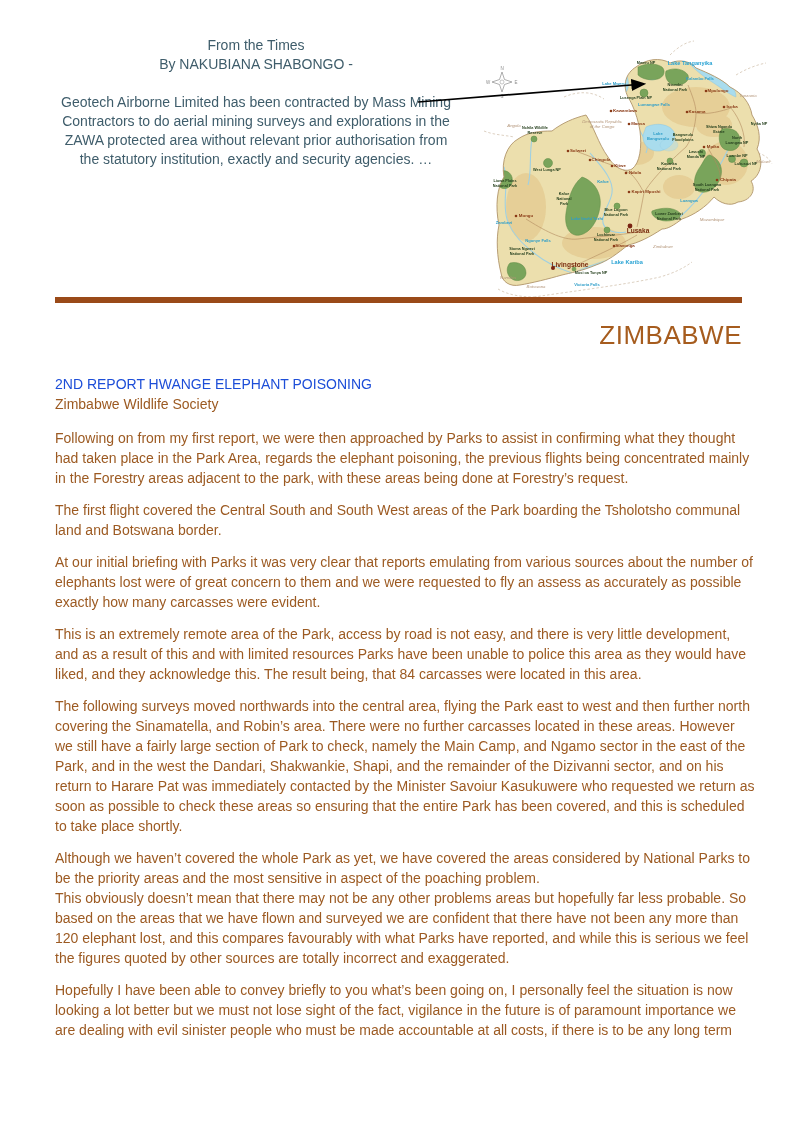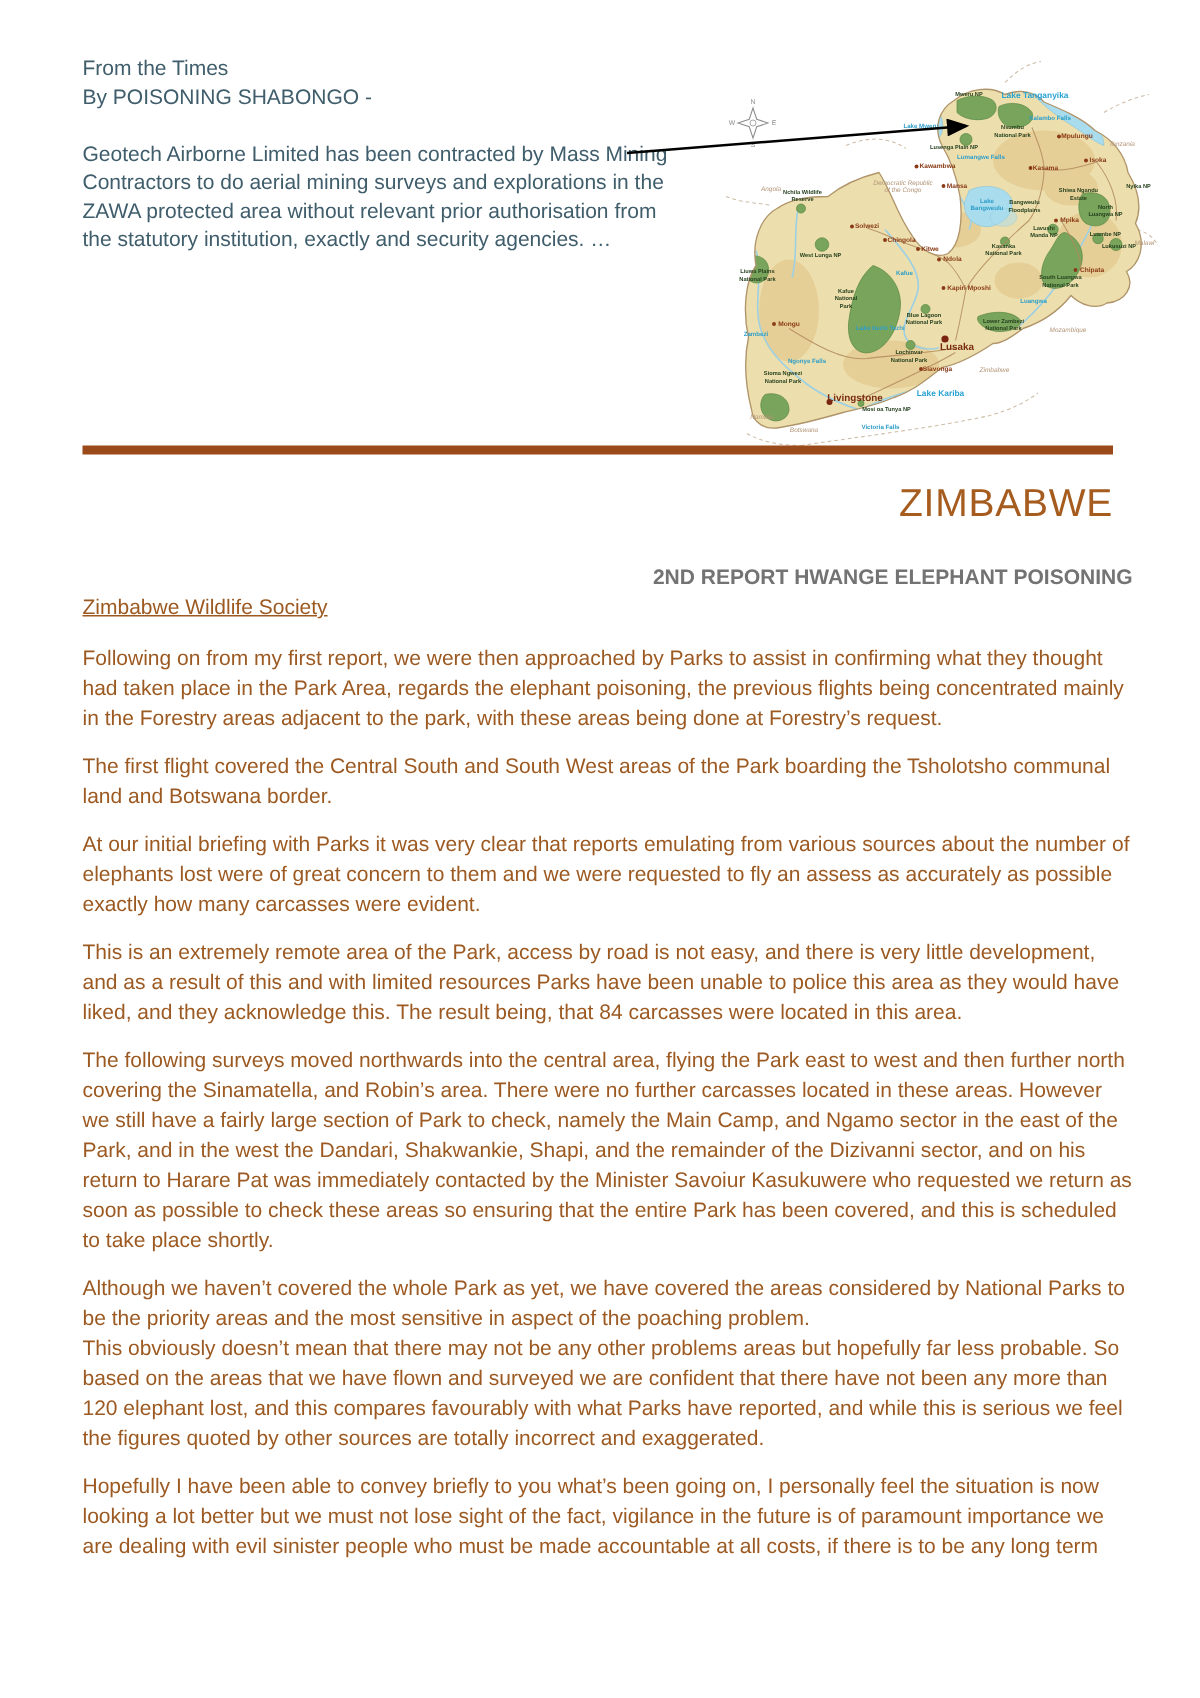--- a/index.html
+++ b/index.html
@@ -1,54 +1,54 @@
 <!DOCTYPE html>
 <html><head>
 <meta charset="utf-8">
 <style>
   html,body{margin:0;padding:0;background:#ffffff;}
   .page{position:relative;width:800px;height:1132px;background:#ffffff;overflow:hidden;
         font-family:"Liberation Sans",sans-serif;}
   
   .news{position:absolute;left:55px;top:36px;width:402px;font-size:14px;line-height:19px;
         color:#3f5d6b;}
-  .news p{margin:0 0 19px 0;}
+  .news p{margin:0 0 19px 0;text-align:center;}
   
   .map-svg{position:absolute;left:474px;top:35px;width:300px;height:265px;}
   .arrow-svg{position:absolute;left:414px;top:74px;width:248px;height:34px;}
   
   .divider{position:absolute;left:55px;top:297px;width:687px;height:6px;background:#9a4a18;}
   .country-heading{position:absolute;left:55px;top:320px;width:687px;text-align:right;
         font-size:26px;line-height:30px;color:#a65c1e;letter-spacing:0.5px;}
   
   .report{position:absolute;left:55px;top:374px;width:700px;font-size:14px;line-height:20px;
         color:#9c5a22;}
-  .report .title{margin:0;font-weight:bold;color:#737373;text-align:right;}
-  .report .subtitle{margin:0 0 14px 0;text-decoration:underline;}
+  .report .title{margin:0;font-weight:normal;color:#1d4ed8;}
+  .report .subtitle{margin:0 0 14px 0;}
   .report .para{margin:0 0 12px 0;}
   .report .para.tight{margin-bottom:0;}
   
   .map-svg text{font-family:"Liberation Sans",sans-serif;text-anchor:middle;}
   .ml-wl{fill:#29a3d4;font-size:5.6px;font-weight:bold;}
   .ml-w{fill:#2f9ec9;font-size:4.1px;font-weight:bold;}
   .ml-p{fill:#27411f;font-size:3.8px;font-weight:bold;}
   .ml-t{fill:#8a3a16;font-size:4.4px;font-weight:bold;}
   .ml-c{fill:#7a2c10;font-size:6.6px;font-weight:bold;}
   .ml-n{fill:#b39579;font-size:4.3px;font-style:italic;}
   .compass-letter{fill:#8d8d8d;font-size:4.5px;}
 </style>
 </head>
 <body>
 
 <div class="page">
 
   <div class="news">
     <p class="news-p">
       <span>From the Times</span><br>
-      <span>By POISONING SHABONGO -</span><br>
+      <span>By NAKUBIANA SHABONGO -</span><br>
     </p>
     <p class="news-p">
       <span>Geotech Airborne Limited has been contracted by Mass Mining Contractors to do aerial mining surveys and explorations in the ZAWA protected area without relevant prior authorisation from the statutory institution, exactly and security agencies. …</span>
     </p>
   </div>
 
   <svg class="map-svg" viewBox="0 0 300 265">
     <defs>
       <path id="country" d="M78,96 C88,88 100,83 112,80 C120,92 124,108 134,122 C140,132 150,138 158,134 C166,128 168,112 166,96 C164,84 160,72 154,62 C148,50 152,38 162,32 C172,24 186,22 196,28 C206,24 216,26 222,33 C234,38 248,44 256,52 C268,58 276,68 278,80 C284,90 288,102 283,114 C290,126 287,140 277,146 C283,156 276,166 264,167 C256,172 246,168 240,162 C232,172 220,180 208,184 C200,190 194,194 188,194 C176,202 164,208 154,210 C144,218 134,226 122,230 C108,236 96,238 88,240 C74,244 58,248 46,250 C36,252 28,247 27,238 C23,222 22,204 25,190 C21,172 23,152 30,142 C27,126 33,110 44,104 C54,97 66,96 78,96 Z"></path>
       <clipPath id="country-clip">

